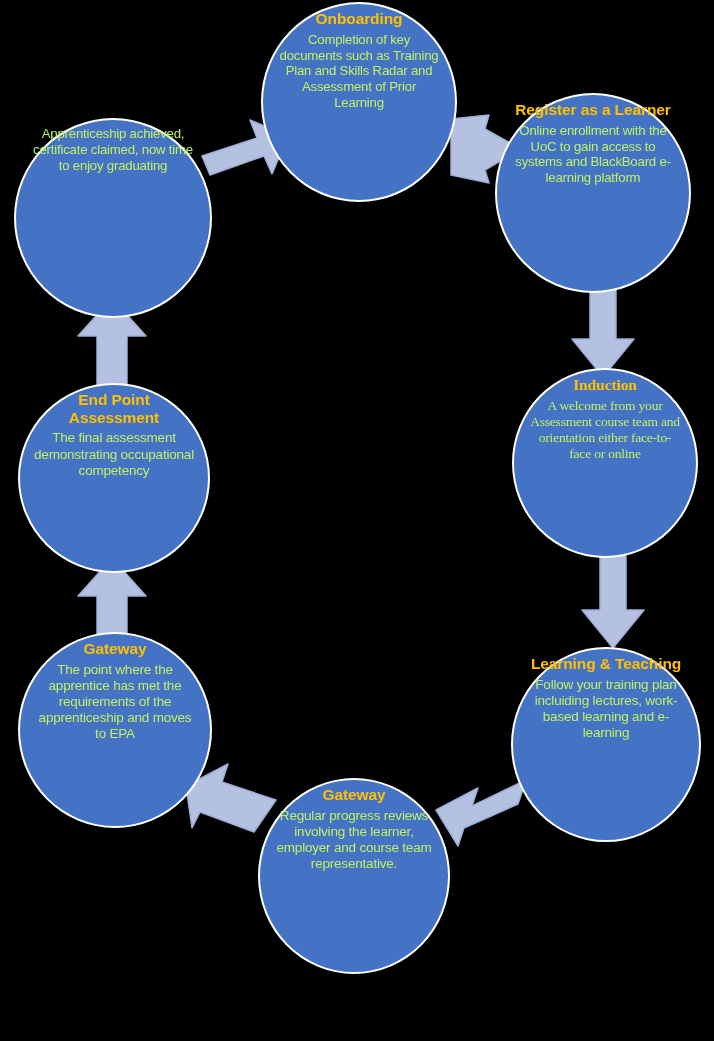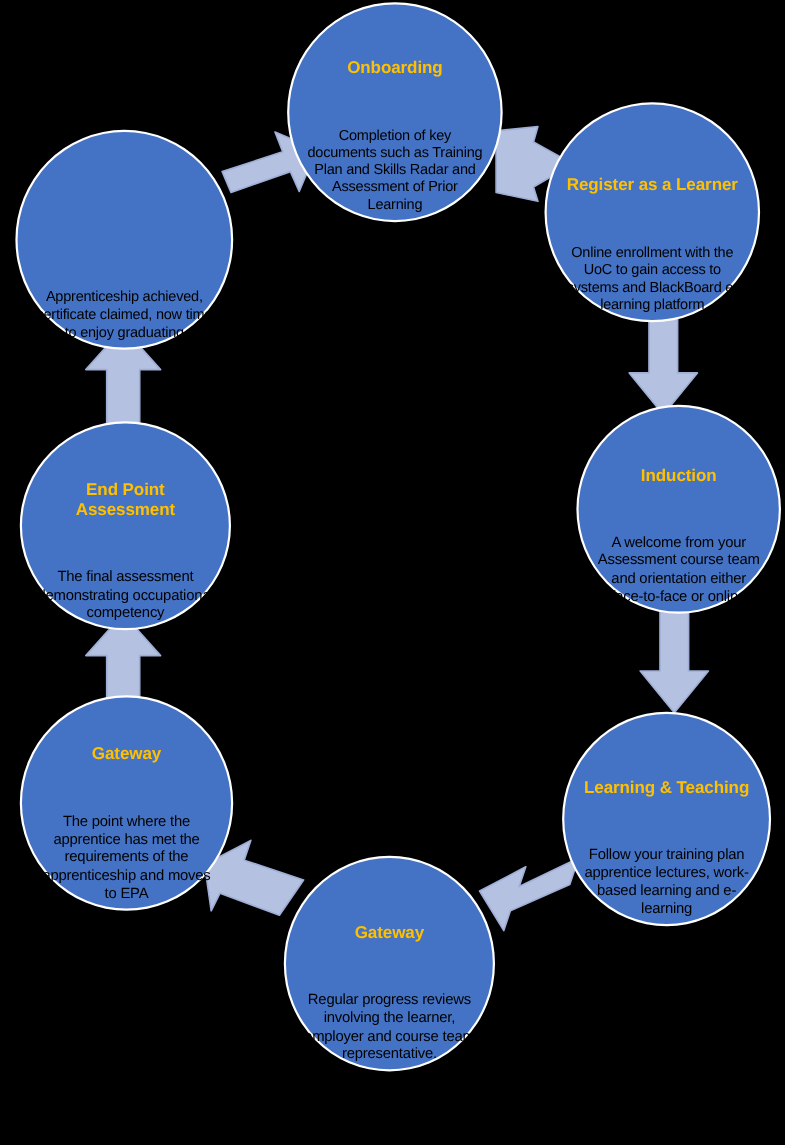--- a/index.html
+++ b/index.html
@@ -19,46 +19,45 @@
   }
   .node {
     position: absolute;
     border-radius: 50%;
     background: #4472C4;
     border: 2px solid #FFFFFF;
     box-sizing: border-box;
     display: flex;
     flex-direction: column;
     align-items: center;
-    justify-content: flex-end;
+    justify-content: flex-start;
     text-align: center;
     padding: 6px 14px;
     box-sizing: border-box;
-    gap: 40px;
   }
   .node .title {
     color: #FFC000;
     font-weight: bold;
     font-size: 15.5px;
     line-height: 1.14;
     margin-bottom: 4px;
     letter-spacing: -0.1px;
   }
   .node .body {
-    color: #000000;
+    color: #bef264;
     font-size: 13.5px;
     line-height: 1.2;
     letter-spacing: -0.2px;
     white-space: pre-line;
   }
 
   
   #node-onboarding      { left: 261px; top: 2px;   width: 196px; height: 200px; }
   #node-register        { left: 495px; top: 93px;  width: 196px; height: 200px; }
-  #node-induction       { left: 524px; top: 368px; width: 186px; height: 190px; }
+  #node-induction       { left: 512px; top: 368px; width: 186px; height: 190px; font-family: Liberation Serif, serif; }
   #node-learning        { left: 511px; top: 647px; width: 190px; height: 195px; }
   #node-reviews         { left: 258px; top: 778px; width: 192px; height: 196px; }
   #node-gateway         { left: 18px;  top: 632px; width: 194px; height: 196px; }
   #node-epa             { left: 18px;  top: 383px; width: 192px; height: 190px; }
   #node-certification   { left: 14px;  top: 118px; width: 198px; height: 200px; }
 
   #node-onboarding .body,
   #node-certification .body,
   #node-register .body { font-size: 13.2px; }
 
@@ -138,21 +137,21 @@
     <div class="body">Online enrollment with the UoC to gain access to systems and BlackBoard e-learning platform</div>
   </div>
 
   <div class="node" id="node-induction">
     <div class="title">Induction</div>
     <div class="body">A welcome from your Assessment course team and orientation either face-to-face or online</div>
   </div>
 
   <div class="node" id="node-learning">
     <div class="title">Learning &amp; Teaching</div>
-    <div class="body">Follow your training plan apprentice lectures, work-based learning and e-learning</div>
+    <div class="body">Follow your training plan incluiding lectures, work-based learning and e-learning</div>
   </div>
 
   <div class="node" id="node-reviews">
     <div class="title">Gateway</div>
     <div class="body">Regular progress reviews involving the learner, employer and course team representative.</div>
   </div>
 
   <div class="node" id="node-gateway">
     <div class="title">Gateway</div>
     <div class="body">The point where the apprentice has met the requirements of the apprenticeship and moves to EPA</div>

